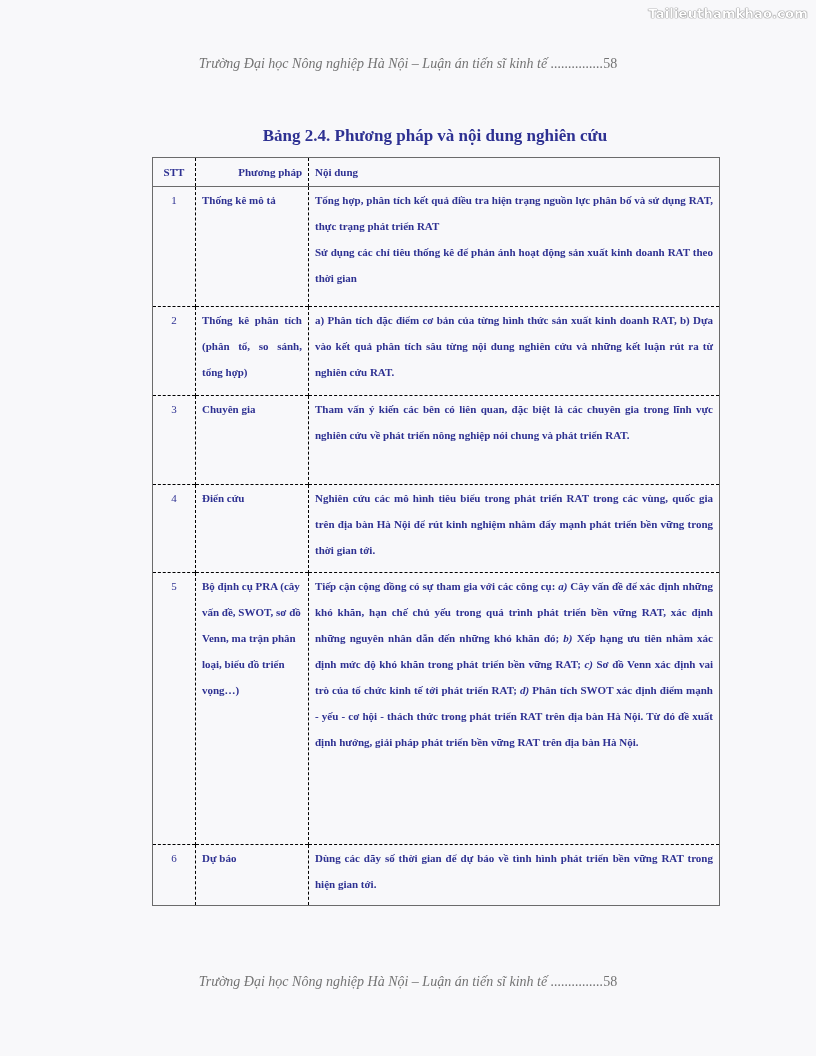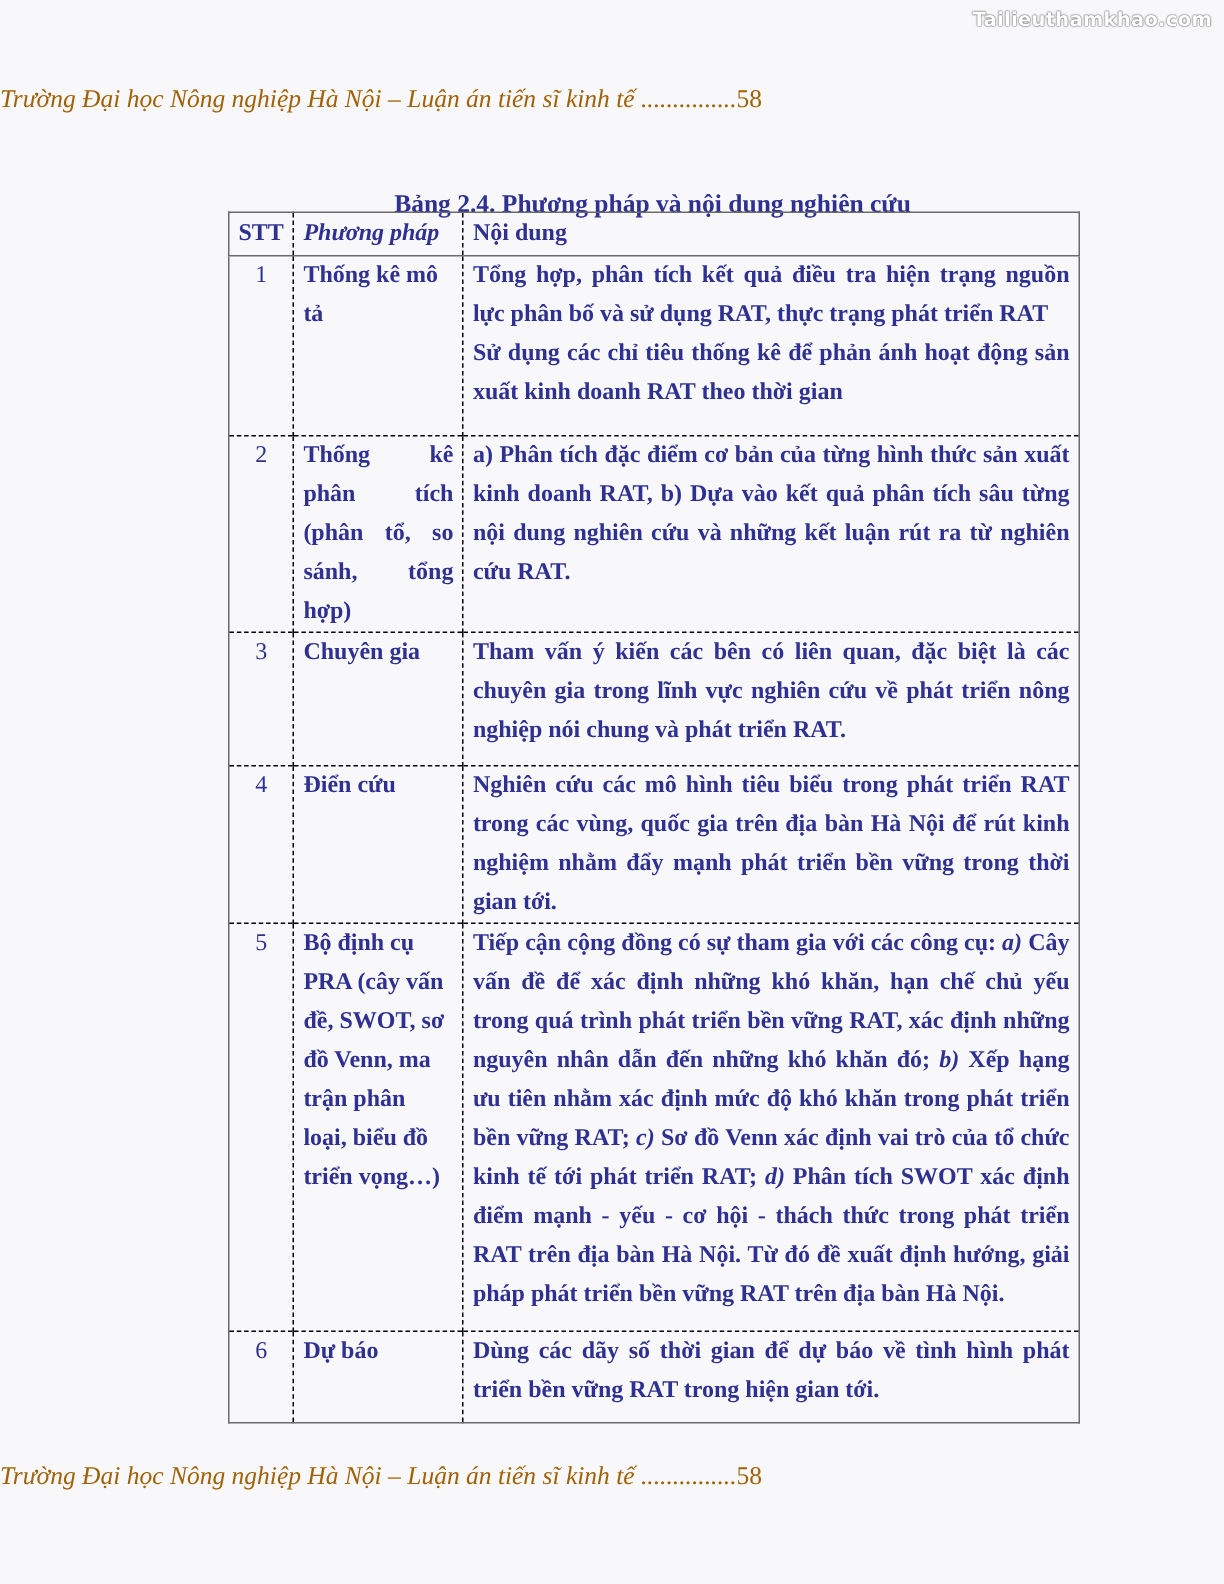--- a/index.html
+++ b/index.html
@@ -14,58 +14,59 @@
   .watermark {
     position: absolute; right: 8px; top: 6px;
     font-family: "DejaVu Sans", "Liberation Sans", sans-serif;
     font-size: 13px; color: #ffffff;
     text-shadow: 0 0 1px #555, 0 0 1px #555;
     letter-spacing: 0.2px;
     font-weight: bold;
   }
   .running-header, .running-footer {
     position: absolute; left: 0; width: 816px;
+    text-align: center;
     font-style: italic;
-    font-size: 17px;
-    color: #a16207;
+    font-size: 14px;
+    color: #737373;
   }
   .running-header { top: 56px; }
   .running-footer { top: 974px; }
   .running-header .pg, .running-footer .pg { font-style: normal; }
   .table-title {
     position: absolute; top: 126px; left: 0; width: 870px;
     text-align: center;
     font-weight: bold;
     font-size: 17px;
     color: #2e3192;
   }
   table.methods {
-    position: absolute; left: 152px; top: 141px;
+    position: absolute; left: 152px; top: 157px;
     width: 568px;
     border-collapse: collapse;
     border: 1.5px solid #6b6b6b;
-    font-size: 16px;
+    font-size: 11px;
     line-height: 26px;
   }
   table.methods th, table.methods td {
     padding: 0 6px;
     vertical-align: top;
   }
   table.methods th {
     font-weight: bold;
     height: 28px;
     line-height: 22px;
     padding-top: 0;
     border-bottom: 1.5px solid #6b6b6b;
     vertical-align: middle;
   }
   .col-stt { width: 30px; text-align: center; }
   .col-method { width: 100px; }
   .col-content { text-align: justify; }
-  th.col-method { text-align: left; font-style: italic; }
+  th.col-method { text-align: right; }
   th.col-content { }
   td.col-stt { vertical-align: middle; text-align: center; }
   .dash-left { border-left: 1px dashed #000; font-weight: bold; }
   tr.body-row td { border-top: 1px dashed #000; }
   tr.body-row:first-of-type td { border-top: none; }
   tr.r1 td { height: 119px; }
   tr.r2 td { height: 88px; }
   tr.r3 td { height: 88px; }
   tr.r4 td { height: 87px; }
   tr.r5 td { height: 271px; }

